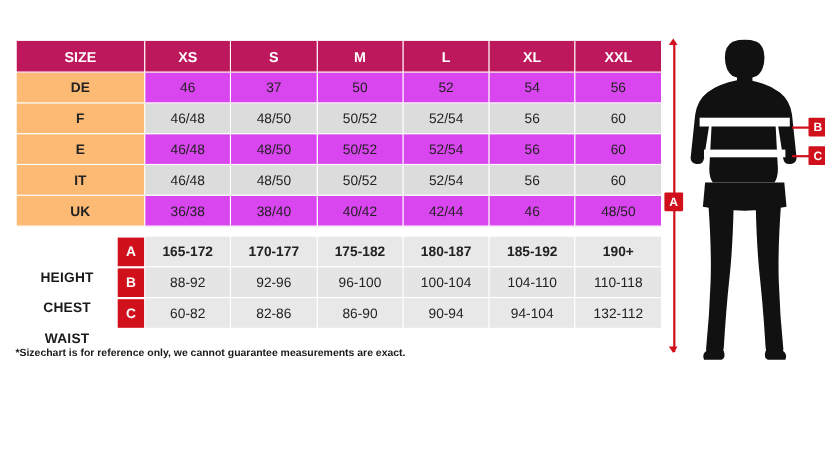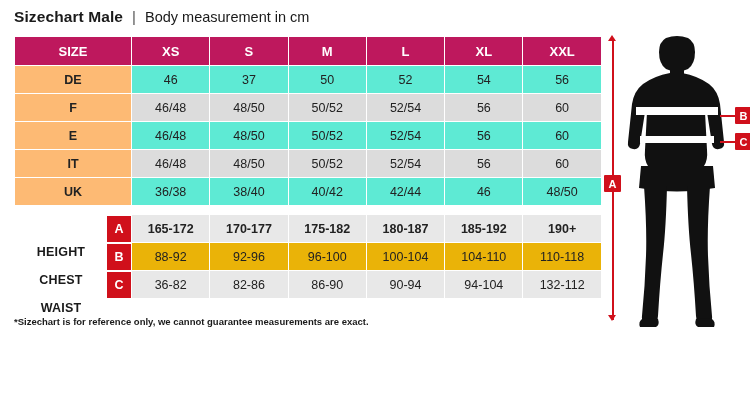--- a/index.html
+++ b/index.html
@@ -76,21 +76,21 @@
   
   td.lbl-red {
     background: #fdba74;
     color: #d0101b;
     font-weight: bold;
     font-size: 13px;
     border: 1.5px solid #1c1c1c;
   }
   
   td.val {
-    background: #5eead4;
+    background: #d946ef;
     color: #222;
     font-size: 12.5px;
   }
   tr.alt td.val { background: #dcdcdc; }
 
   
   tr.spacer td {
     border: none;
     background: #ffffff;
     height: 9px;
@@ -130,21 +130,21 @@
   }
   td.val-b {
     background: #e8e8e8;
     font-weight: bold;
     font-size: 12.5px;
   }
   td.val-n {
     background: #e8e8e8;
     font-size: 12.5px;
   }
-  tr.altb td.val-n { background: #eab308; }
+  tr.altb td.val-n { background: #e5e5e5; }
 
   
   .footnote {
     position: absolute;
     left: 14px; top: 316px;
     font-size: 9.5px;
     color: #1a1a1a;
     font-weight: bold;
   }
 
@@ -197,25 +197,20 @@
     width: 16px;
   }
   .hconn.b { left: 116px; top: 79px; }
   .hconn.c { left: 116px; top: 105px; }
 </style>
 </head>
 <body>
 
 <div id="page">
 
-  <div class="header">
-    <span class="title">Sizechart Male</span>
-    <span class="sep">|</span>
-    <span class="subtitle">Body measurement in cm</span>
-  </div>
 
   <div class="table-wrap">
     <table class="sz">
       <colgroup>
         <col class="c0">
           <col class="cx">
           <col class="cx">
           <col class="cx">
           <col class="cx">
           <col class="cx">
@@ -316,21 +311,21 @@
           <td class="val-n">110-118</td>
         </tr>
 
         <tr>
           <td class="lbl-box">
             <div class="lbl-box-inner">
               <span class="txt">WAIST</span>
               <span class="key">C</span>
             </div>
           </td>
-          <td class="val-n">36-82</td>
+          <td class="val-n">60-82</td>
           <td class="val-n">82-86</td>
           <td class="val-n">86-90</td>
           <td class="val-n">90-94</td>
           <td class="val-n">94-104</td>
           <td class="val-n">132-112</td>
         </tr>
       </tbody>
     </table>
   </div>
 

